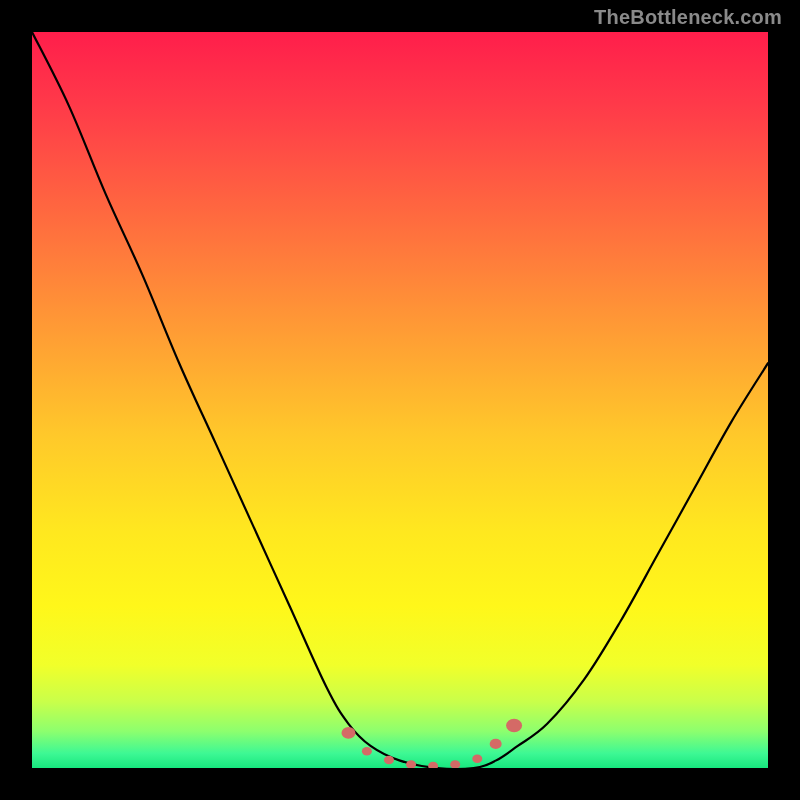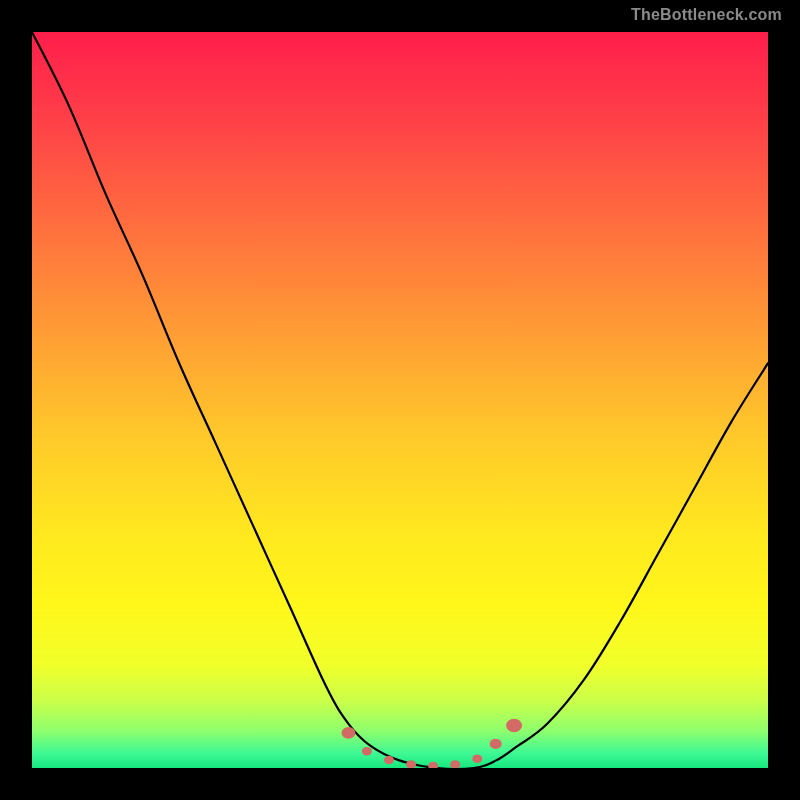--- a/index.html
+++ b/index.html
@@ -38,21 +38,21 @@
     left: 0;
     top: 0;
     width: 736px;
     height: 736px;
   }
   .watermark {
     position: absolute;
     top: 6px;
     right: 18px;
     font-family: Arial, Helvetica, sans-serif;
-    font-size: 16px;
+    font-size: 20px;
     font-weight: 600;
     color: #8a8a8a;
     letter-spacing: 0.2px;
   }
 </style>
 </head>
 <body>
 
 <div class="frame">
   <div class="plot">

